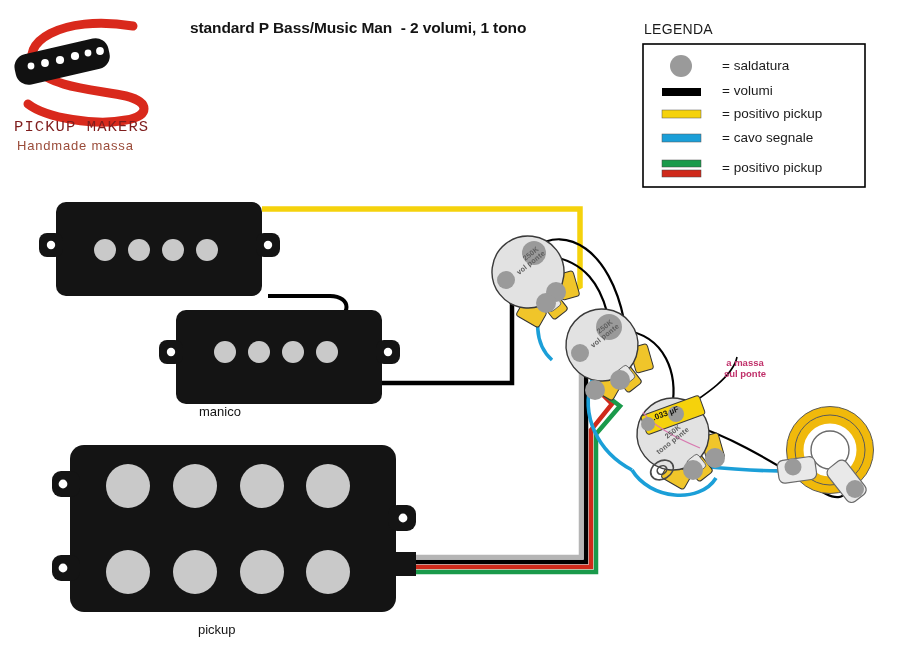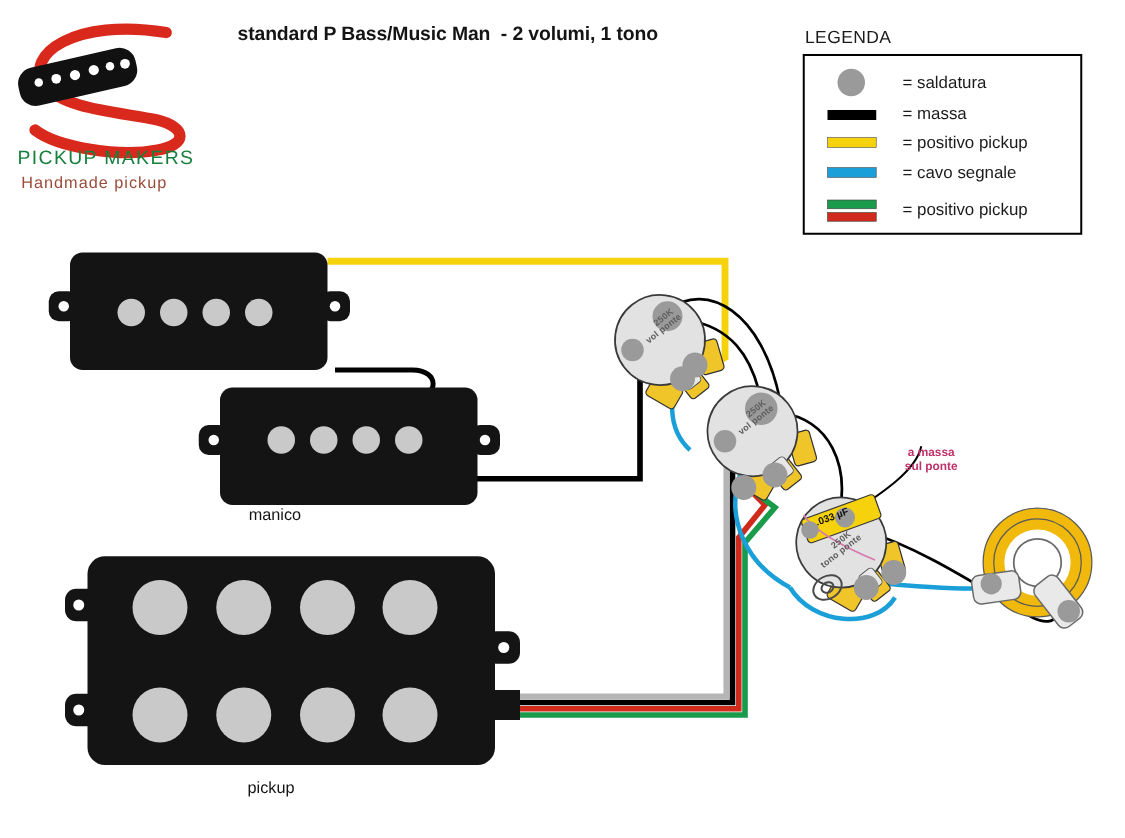--- a/index.html
+++ b/index.html
@@ -81,21 +81,22 @@
   #note-massa-ponte { left: 709px; top: 331px; width: 72px; margin-top: 26px; }
   .logo-word {
     position: absolute;
     white-space: pre;
   }
   #logo-name {
     left: 14px;
     top: 118px;
     font-size: 15.5px;
     letter-spacing: 1.1px;
-    color: #15803d;
+    color: #7f1d1d;
+    font-family: Liberation Mono, monospace;
   }
   #logo-tagline {
     left: 17px;
     top: 138px;
     font-size: 13px;
     letter-spacing: 0.8px;
     color: #9a4b39;
   }
   .pot-text {
     position: absolute;
@@ -291,33 +292,33 @@
       <circle cx="793" cy="467" r="8.5" fill="#9a9a9a"></circle>
       <circle cx="855" cy="489" r="9" fill="#9a9a9a"></circle>
     </g>
 
   </svg>
 
   <div class="txt" id="page-title">standard P Bass/Music Man  - 2 volumi, 1 tono</div>
   <div class="txt" id="legend-title">LEGENDA</div>
 
   <div class="legend-label" style="left:722px; top:58px;">= saldatura</div>
-  <div class="legend-label" style="left:722px; top:83px;">= massa</div>
+  <div class="legend-label" style="left:722px; top:83px;">= volumi</div>
   <div class="legend-label" style="left:722px; top:106px;">= positivo pickup</div>
   <div class="legend-label" style="left:722px; top:130px;">= cavo segnale</div>
   <div class="legend-label" style="left:722px; top:160px;">= positivo pickup</div>
 
   <div class="pickup-label" id="label-manico">manico</div>
   <div class="pickup-label" id="label-ponte">pickup</div>
 
   <div class="note-pink" id="note-massa-ponte">a massa
 sul ponte</div>
 
   <div class="logo-word" id="logo-name">PICKUP MAKERS</div>
-  <div class="logo-word" id="logo-tagline">Handmade pickup</div>
+  <div class="logo-word" id="logo-tagline">Handmade massa</div>
 
   <div class="pot-text" style="left:503px; top:250px; width:56px; transform:rotate(-38deg);">250K</div>
   <div class="pot-text" style="left:503px; top:259px; width:56px; transform:rotate(-38deg);">vol ponte</div>
 
   <div class="pot-text" style="left:577px; top:323px; width:56px; transform:rotate(-38deg);">250K</div>
   <div class="pot-text" style="left:577px; top:332px; width:56px; transform:rotate(-38deg);">vol ponte</div>
 
   <div class="pot-text" style="left:645px; top:428px; width:56px; transform:rotate(-38deg);">250K</div>
   <div class="pot-text" style="left:645px; top:437px; width:56px; transform:rotate(-38deg);">tono ponte</div>
 

